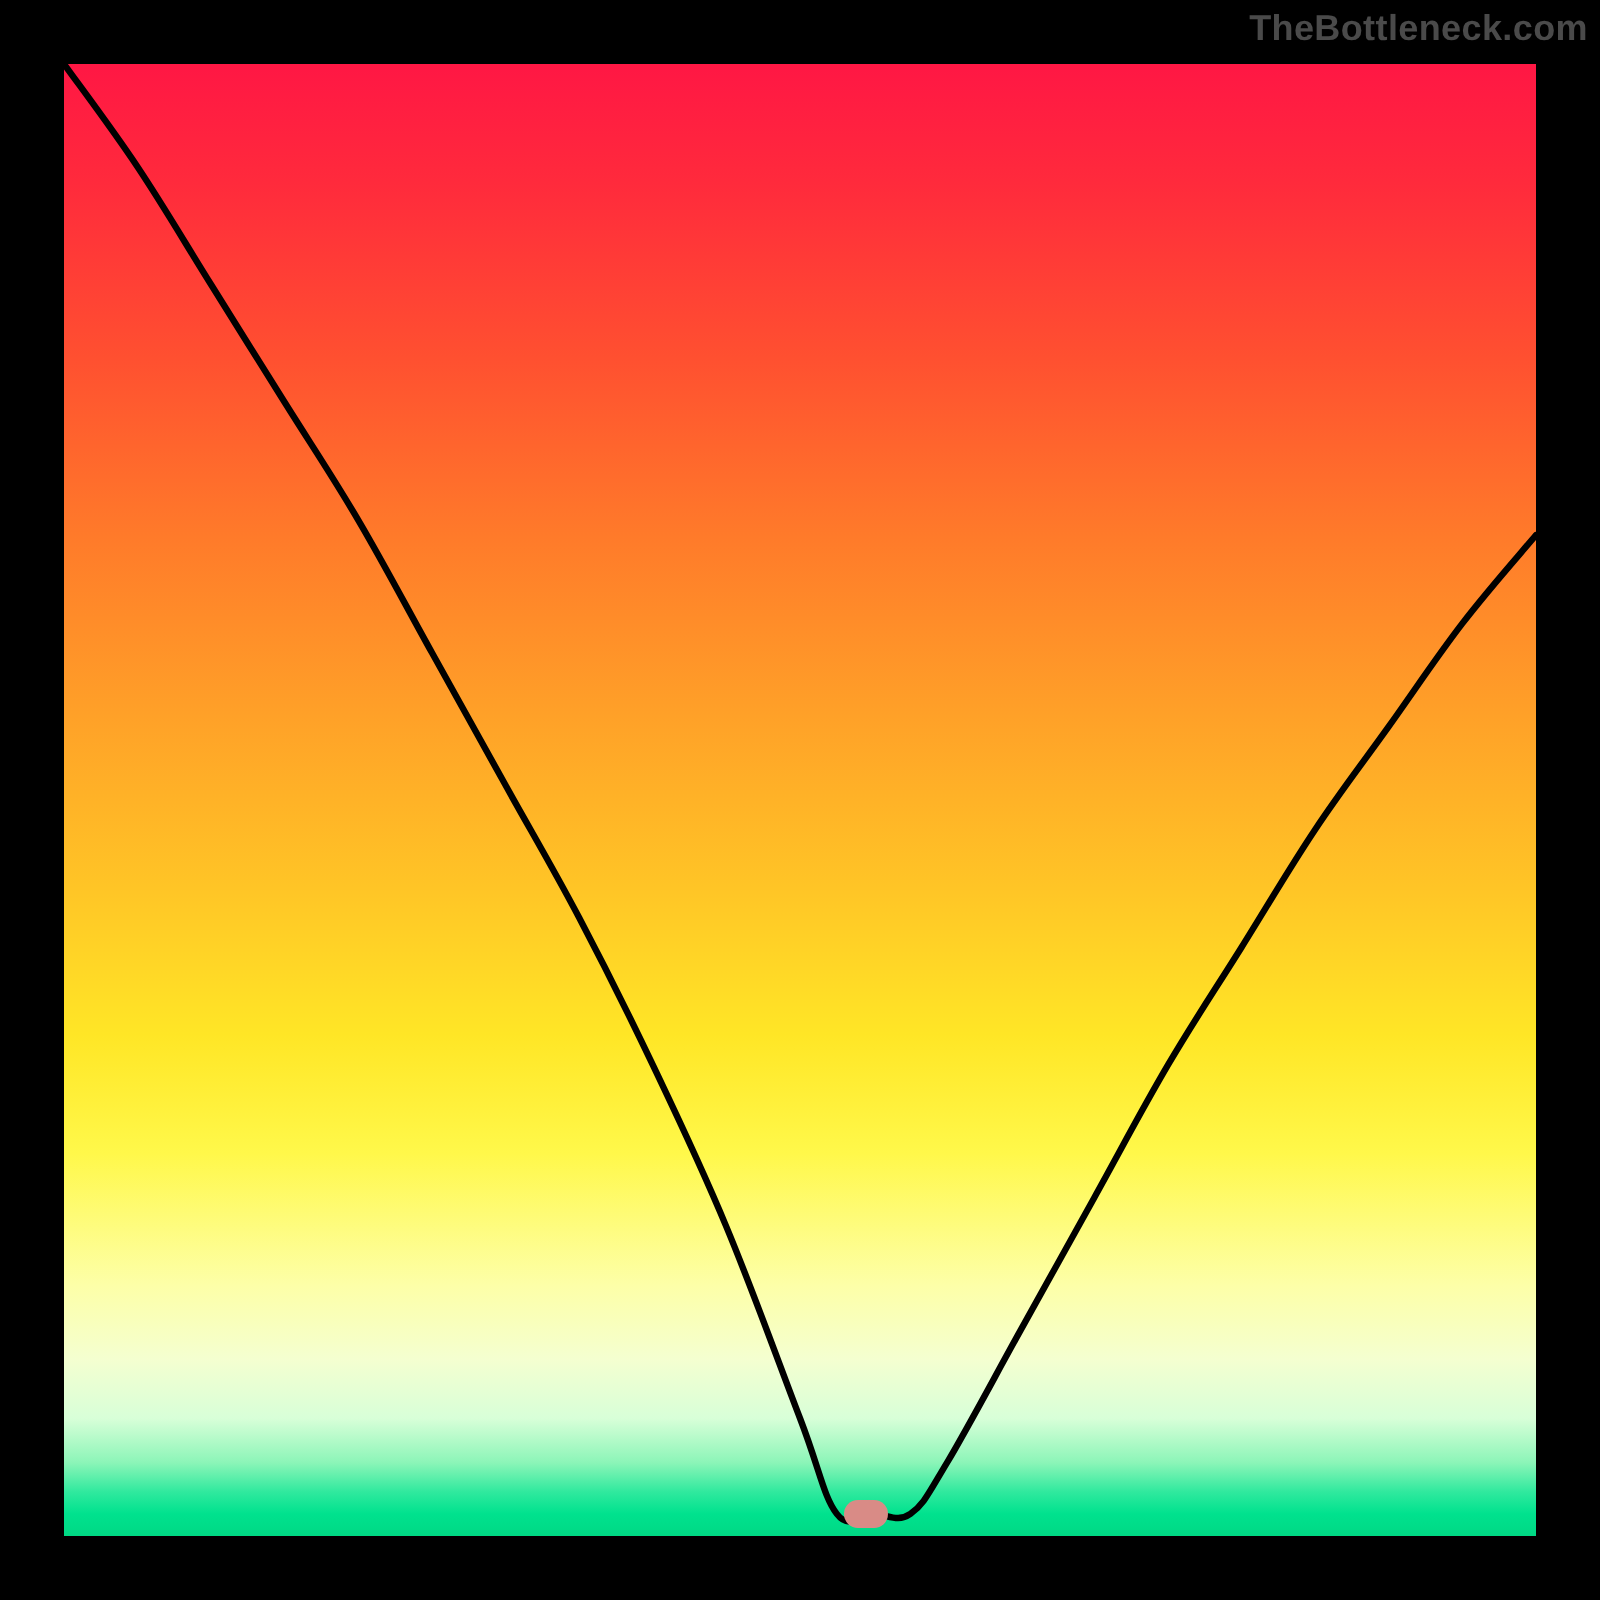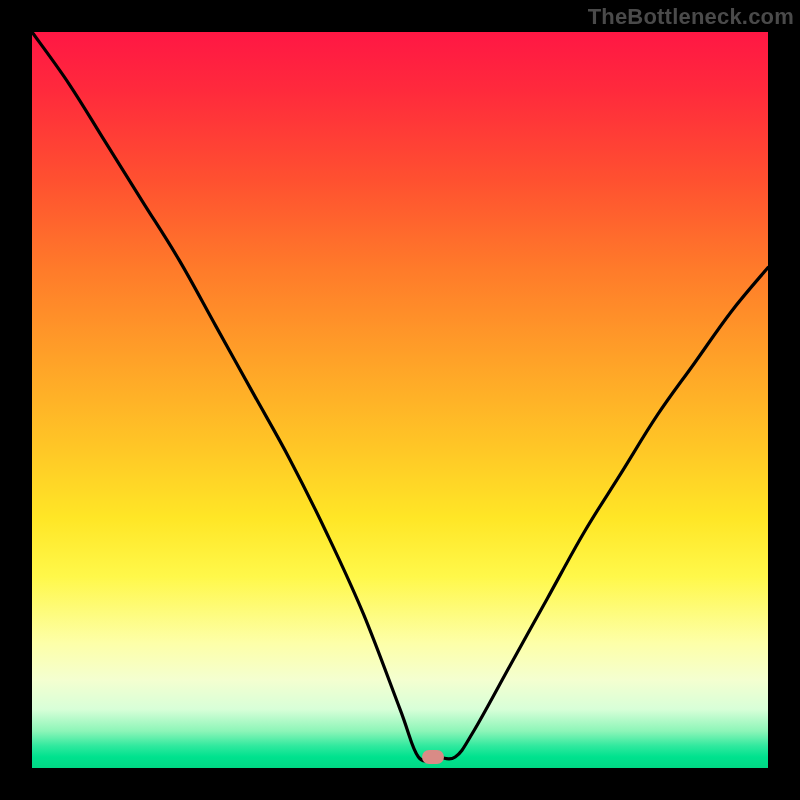--- a/index.html
+++ b/index.html
@@ -57,21 +57,21 @@
     border-radius: 7px;
     background: #d98b86;
     transform: translate(-50%, -50%);
     pointer-events: none;
   }
   .watermark {
     position: absolute;
     top: 4px;
     right: 6px;
     color: #4a4a4a;
-    font-size: 22px;
+    font-size: 18px;
     font-weight: 600;
     letter-spacing: 0.2px;
     pointer-events: none;
   }
 </style>
 </head>
 <body>
 
 <div class="frame">
   <div class="plot">

